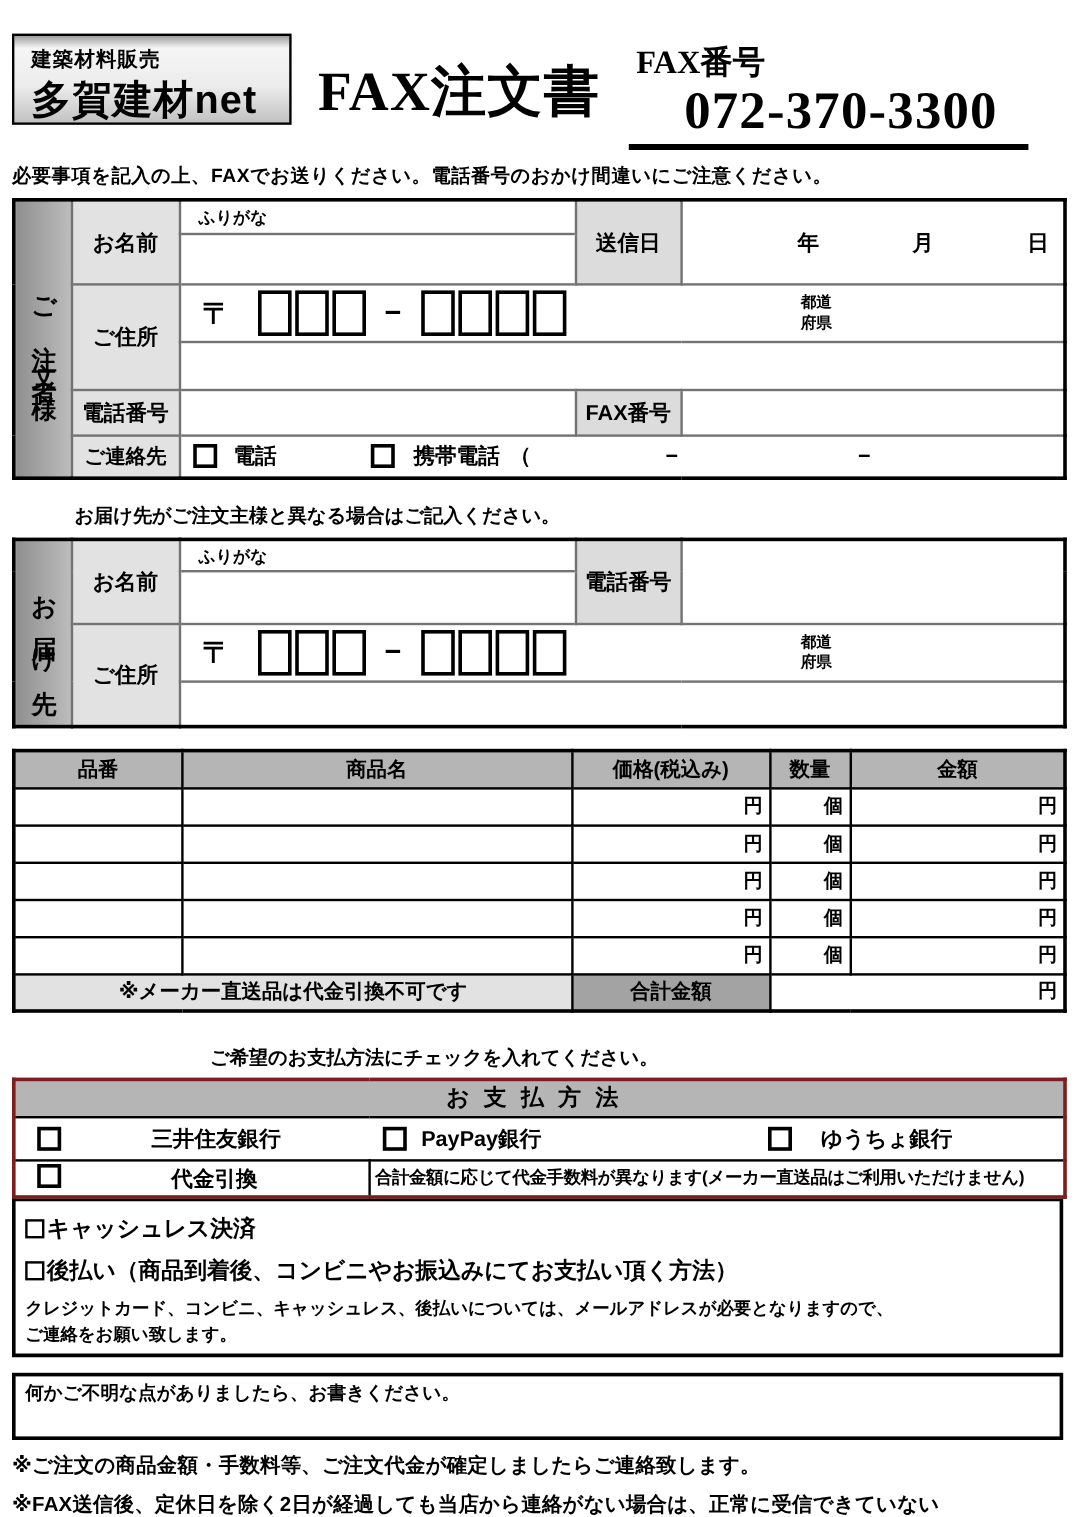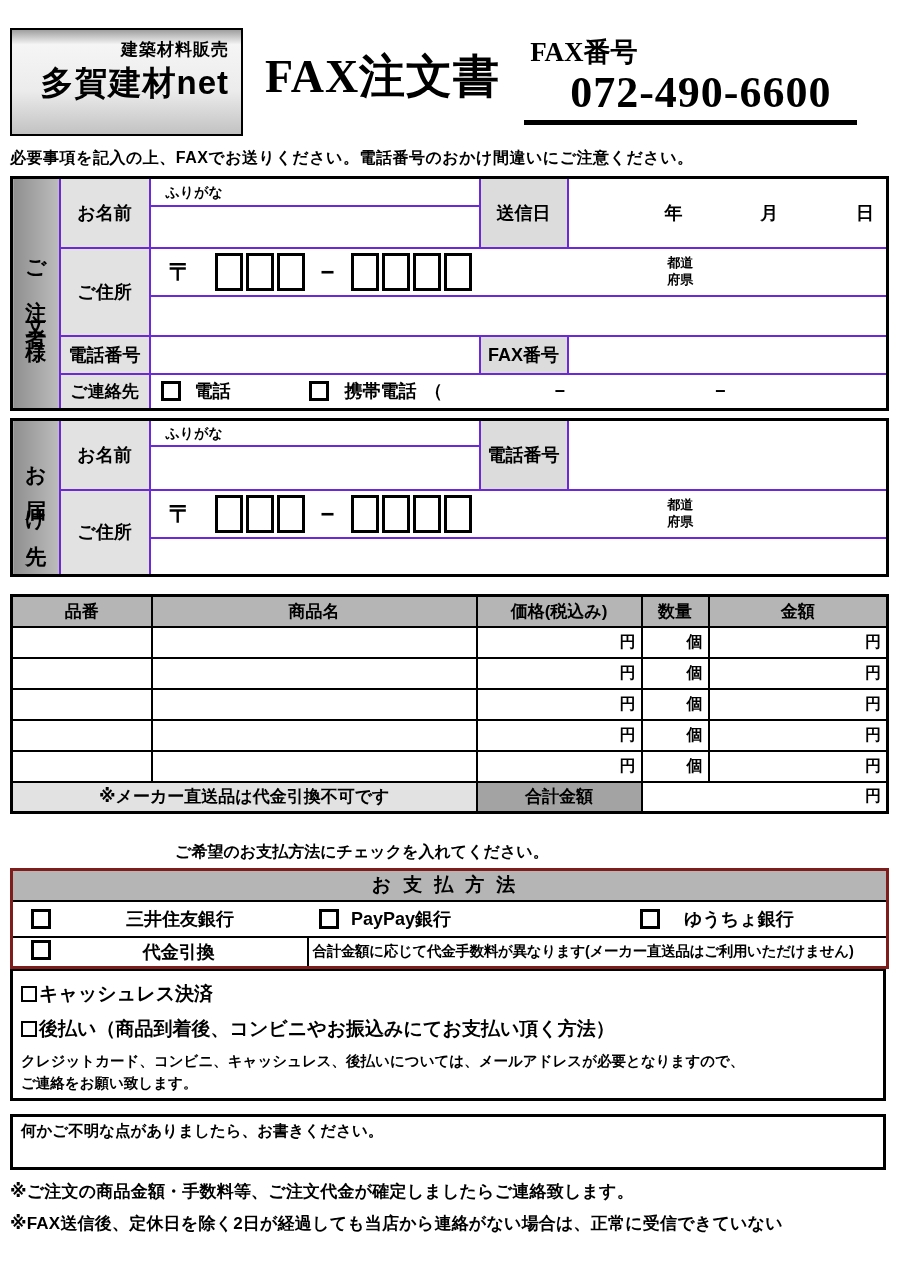--- a/index.html
+++ b/index.html
@@ -2,38 +2,38 @@
 <html><head>
 <meta charset="utf-8">
 <style>
   * { box-sizing: border-box; margin: 0; padding: 0; }
   html,body { width:900px; background:#fff; }
   body { font-family:"Liberation Sans","DejaVu Sans",sans-serif; color:#000; }
   .page { width:900px; height:1264px; padding:0 14px 0 10px; overflow:hidden; }
 
   
   .header-row { display:flex; padding-top:28px; align-items:flex-start; }
-  .logo-box { width:233px; height:108px; border:2px solid #000; flex:0 0 auto;
+  .logo-box { width:233px; height:76px; border:2px solid #000; flex:0 0 auto;
               background:linear-gradient(180deg,#9f9f9f 0%,#f5f5f5 14%,#ececec 58%,#c2c2c2 100%);
-              padding:8px 12px 0 14px;text-align:right; }
+              padding:8px 12px 0 14px; }
   .logo-line1 { font-size:17px; font-weight:bold; letter-spacing:1px; }
   .logo-line2 { font-size:33px; font-weight:bold; letter-spacing:1px; margin-top:0; }
   .doc-title { font-family:"Liberation Serif","DejaVu Serif",serif; font-size:46px; font-weight:bold;
                margin-left:22px; margin-top:18px; letter-spacing:1px; white-space:nowrap; }
   .fax-block { margin-left:24px; margin-top:6px; border-bottom:5px solid #000; padding:0 26px 4px 6px; }
   .fax-label { font-family:"Liberation Serif","DejaVu Serif",serif; font-size:27px; font-weight:bold; }
   .fax-number { font-family:"Liberation Serif","DejaVu Serif",serif; font-size:44px; font-weight:bold;
                 line-height:1.05; padding-left:40px; letter-spacing:1px; white-space:nowrap; }
 
   .instruction { font-size:16px; font-weight:bold; margin-top:12px; letter-spacing:0.5px; }
 
   
   table { border-collapse:collapse; table-layout:fixed; width:876px; }
   .form-table { border:3px solid #000; margin-top:7px; }
-  .form-table td { border:2px solid #6d28d9; vertical-align:middle;margin-left:20px; }
+  .form-table td { border:2px solid #737373; vertical-align:middle;margin-left:20px; }
   .vhead { background:linear-gradient(90deg,#8f8f8f,#bdbdbd); text-align:center; }
   .vtext { writing-mode:vertical-rl; text-orientation:upright; font-weight:bold;
            font-size:21px; letter-spacing:14px; display:inline-block; }
   .label-cell { background:#e2e2e2; font-weight:bold; font-size:18px; text-align:center; }
   .subhead-cell { background:#dcdcdc; font-weight:bold; font-size:18px; text-align:center; }
   .furigana-cell { font-size:14px; font-weight:bold; padding:3px 0 0 15px; vertical-align:top;
                    border-bottom-width:1px !important; }
   .thin-bottom { border-bottom-width:1px !important; }
   .input-cell { background:#fff; }
 
@@ -98,21 +98,21 @@
 <div class="page">
 
   <div class="header-row">
     <div class="logo-box">
       <div class="logo-line1">建築材料販売</div>
       <div class="logo-line2">多賀建材net</div>
     </div>
     <div class="doc-title">FAX注文書</div>
     <div class="fax-block">
       <div class="fax-label">FAX番号</div>
-      <div class="fax-number">072-490-6600</div>
+      <div class="fax-number">072-370-3300</div>
     </div>
   </div>
 
   <div class="instruction">必要事項を記入の上、FAXでお送りください。電話番号のおかけ間違いにご注意ください。</div>
 
   <table class="form-table">
     <colgroup>
         <col style="width:48px">
         <col style="width:90px">
         <col style="width:330px">
@@ -177,20 +177,21 @@
           <span style="margin-left:16px">携帯電話</span>
           <span style="margin-left:8px">（</span>
           <span style="margin-left:112px">−</span>
           <span style="margin-left:150px">−</span>
         </div>
       </td>
     </tr>
   </tbody>
     </table>
 
+  <div class="section-note delivery-note">お届け先がご注文主様と異なる場合はご記入ください。</div>
 
   <table class="form-table">
     <colgroup>
         <col style="width:48px">
         <col style="width:90px">
         <col style="width:330px">
         <col style="width:88px">
         <col style="width:320px">
       </colgroup>
     <tbody>

